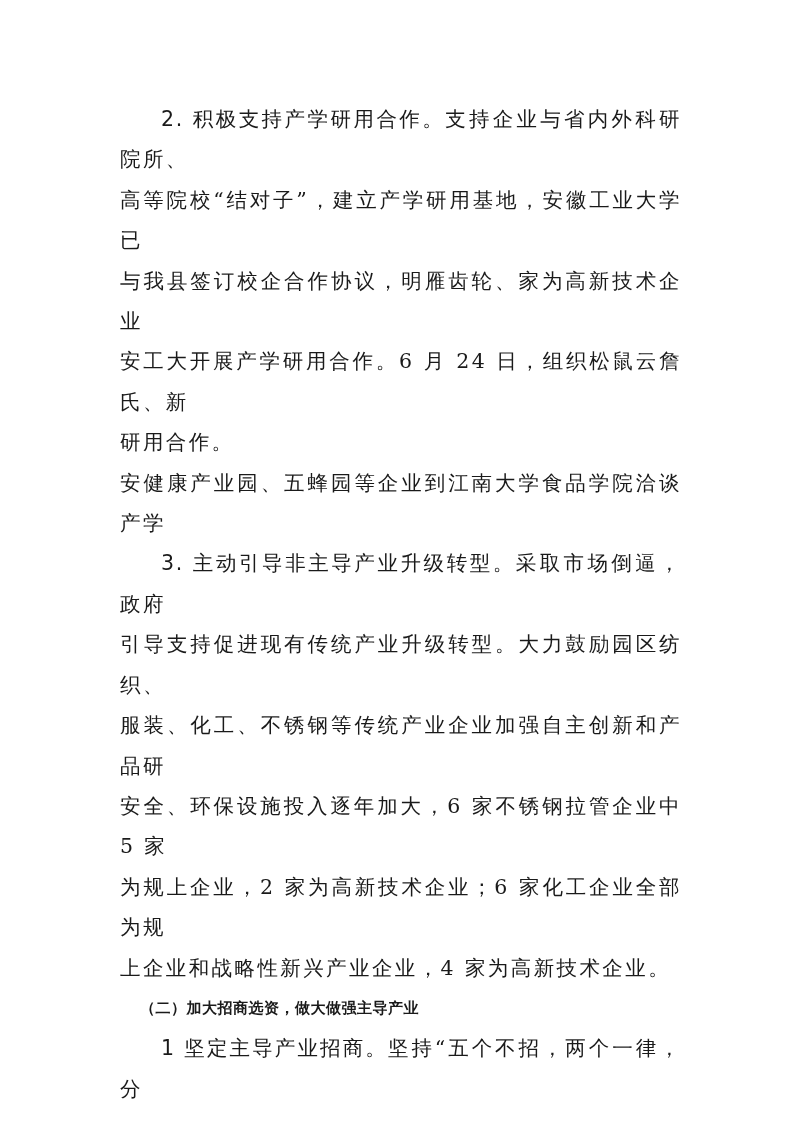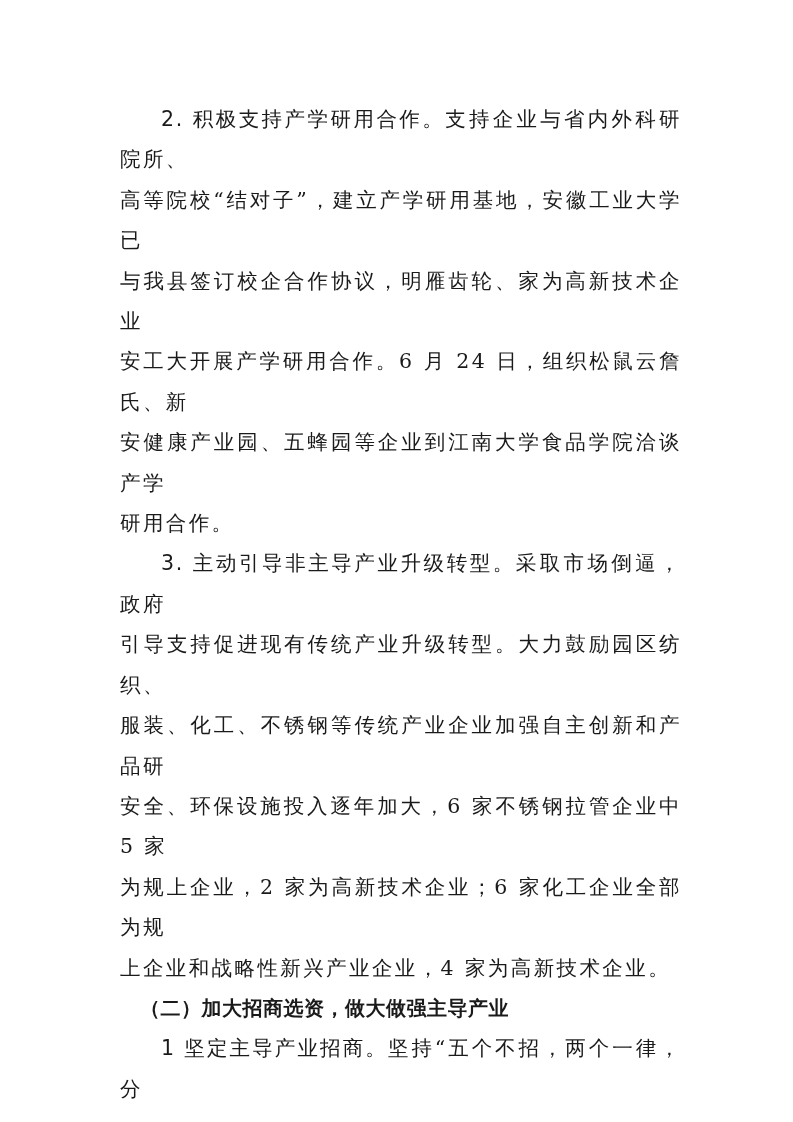--- a/index.html
+++ b/index.html
@@ -35,38 +35,38 @@
     }
     .lead {
       font-family: "DejaVu Sans", "Liberation Sans", sans-serif;
       font-weight: normal;
       letter-spacing: 1.6px;
     }
     .heading {
       margin: 0;
       font-family: "DejaVu Sans", "Liberation Sans", sans-serif;
       font-weight: bold;
-      font-size: 20px;
+      font-size: 15px;
       line-height: 40.4px;
       letter-spacing: 0.5px;
       text-indent: 20px;
     }
   </style>
 </head>
 <body>
 
 <div class="page">
 
   <div class="para-block">
     <p class="para indent"><span class="lead">2. 积极支持产学研用合作。</span><span>支持企业与省内外科研院所、</span></p>
     <p class="para">高等院校“结对子”，建立产学研用基地，安徽工业大学已</p>
     <p class="para">与我县签订校企合作协议，明雁齿轮、家为高新技术企业</p>
     <p class="para">安工大开展产学研用合作。6 月 24 日，组织松鼠云詹氏、新</p>
+    <p class="para">研用合作。</p>
     <p class="para">安健康产业园、五蜂园等企业到江南大学食品学院洽谈产学</p>
-    <p class="para">研用合作。</p>
   </div>
 
   <div class="para-block">
     <p class="para indent"><span class="lead">3. 主动引导非主导产业升级转型。</span><span>采取市场倒逼，政府</span></p>
     <p class="para">引导支持促进现有传统产业升级转型。大力鼓励园区纺织、</p>
     <p class="para">服装、化工、不锈钢等传统产业企业加强自主创新和产品研</p>
     <p class="para">安全、环保设施投入逐年加大，6 家不锈钢拉管企业中 5 家</p>
     <p class="para">为规上企业，2 家为高新技术企业；6 家化工企业全部为规</p>
     <p class="para">上企业和战略性新兴产业企业，4 家为高新技术企业。</p>
   </div>

